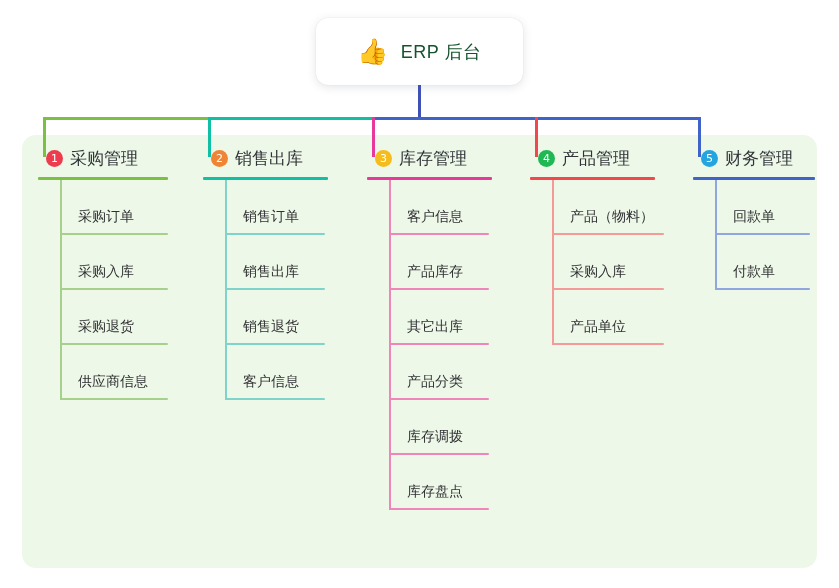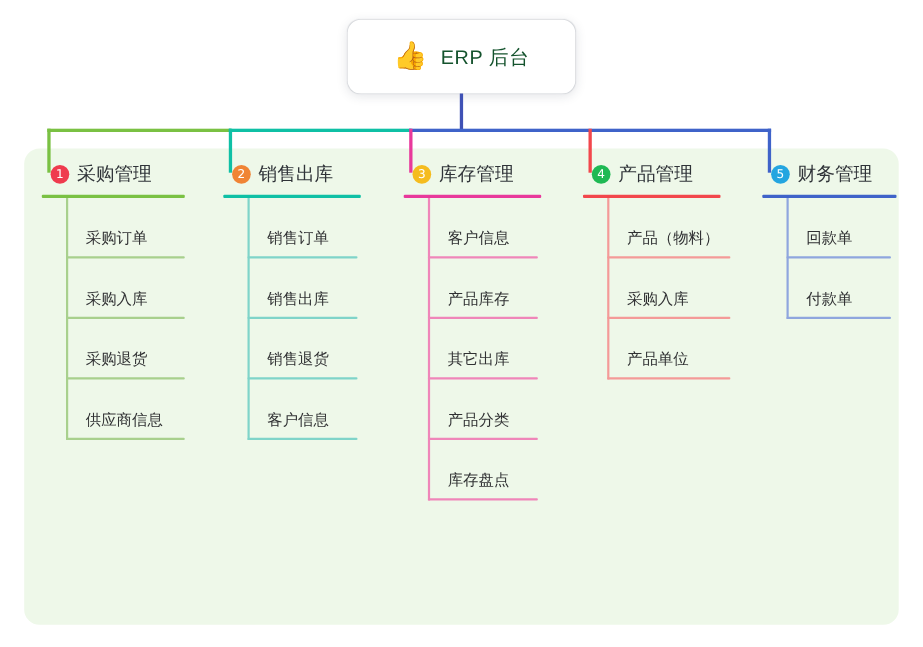--- a/index.html
+++ b/index.html
@@ -227,20 +227,24 @@
           </div>
           <div class="subitem">
             <span class="subitem-label">其它出库</span>
             <div class="subitem-rule" style="width: 100px; background: rgb(239, 134, 185);"></div>
           </div>
           <div class="subitem">
             <span class="subitem-label">产品分类</span>
             <div class="subitem-rule" style="width: 100px; background: rgb(239, 134, 185);"></div>
           </div>
           <div class="subitem">
+            <span class="subitem-label">库存调拨</span>
+            <div class="subitem-rule" style="width: 100px; background: rgb(239, 134, 185);"></div>
+          </div>
+          <div class="subitem">
             <span class="subitem-label">库存盘点</span>
             <div class="subitem-rule" style="width: 100px; background: rgb(239, 134, 185);"></div>
           </div>
         </div>
       </div>
       <div class="col" style="left: 530px; width: 125px;">
         <div class="col-head">
           <span class="badge" style="background: rgb(31, 185, 84);">4</span>
           <span class="col-title">产品管理</span>
         </div>

